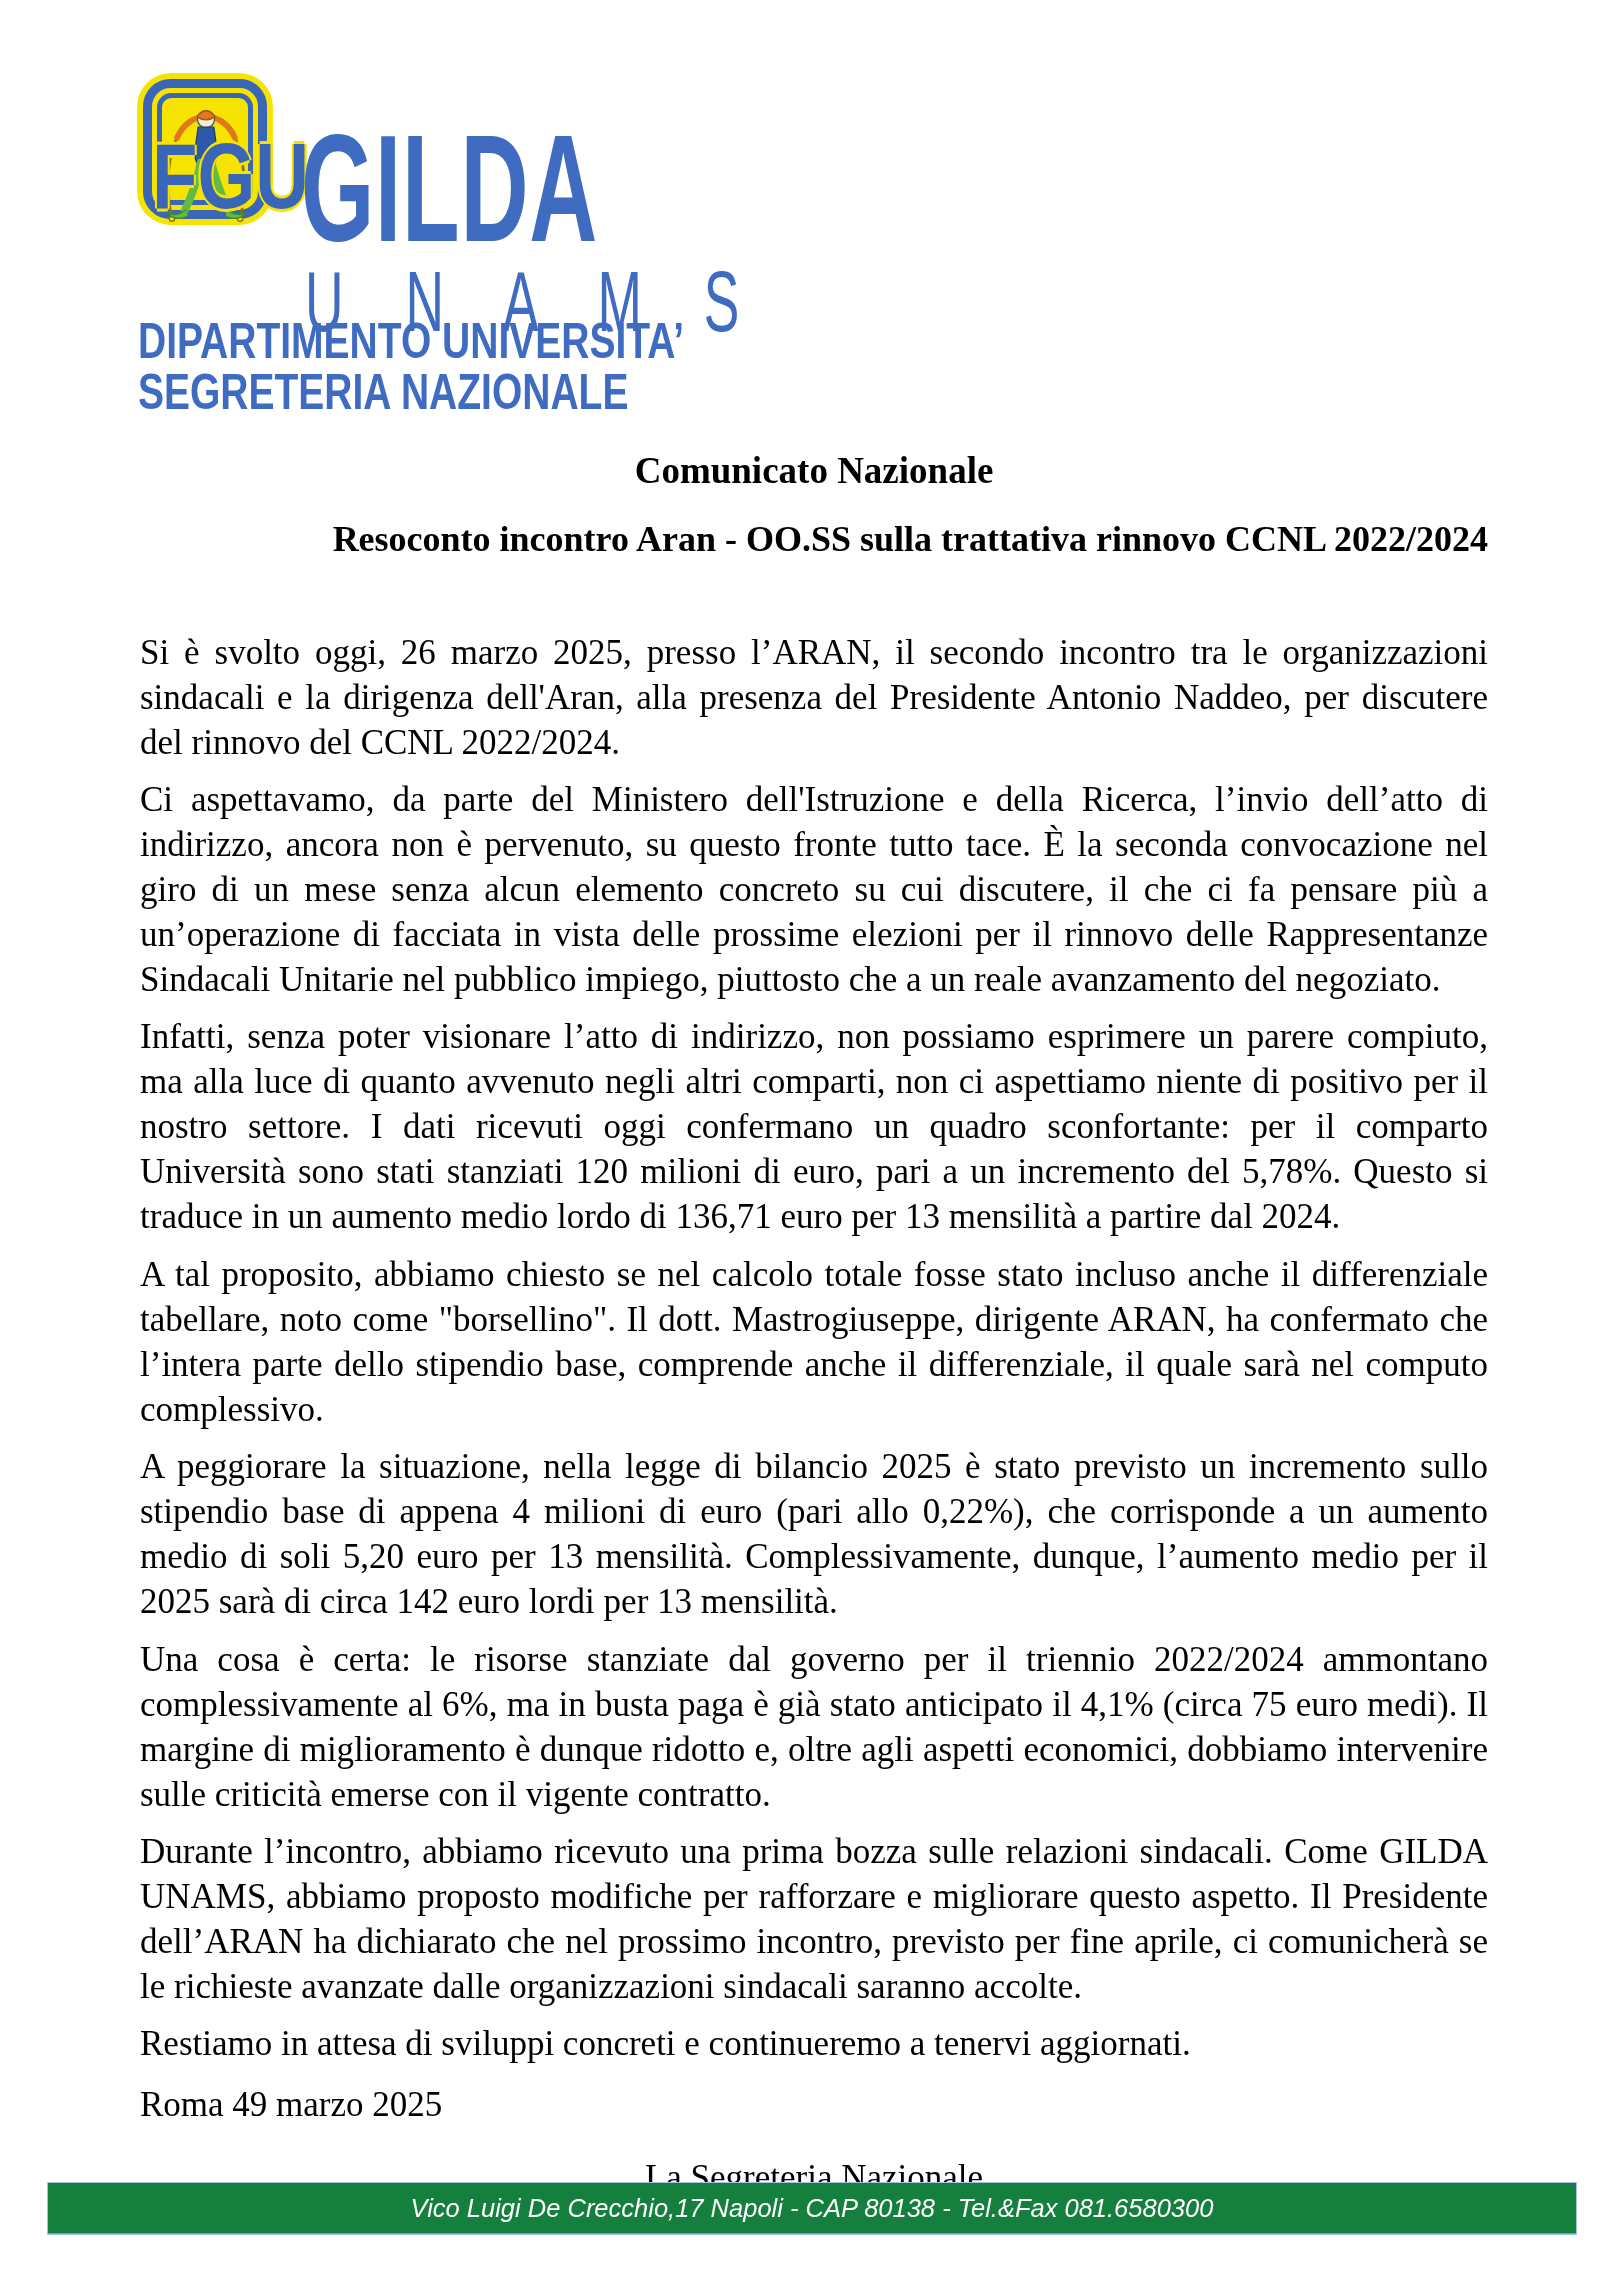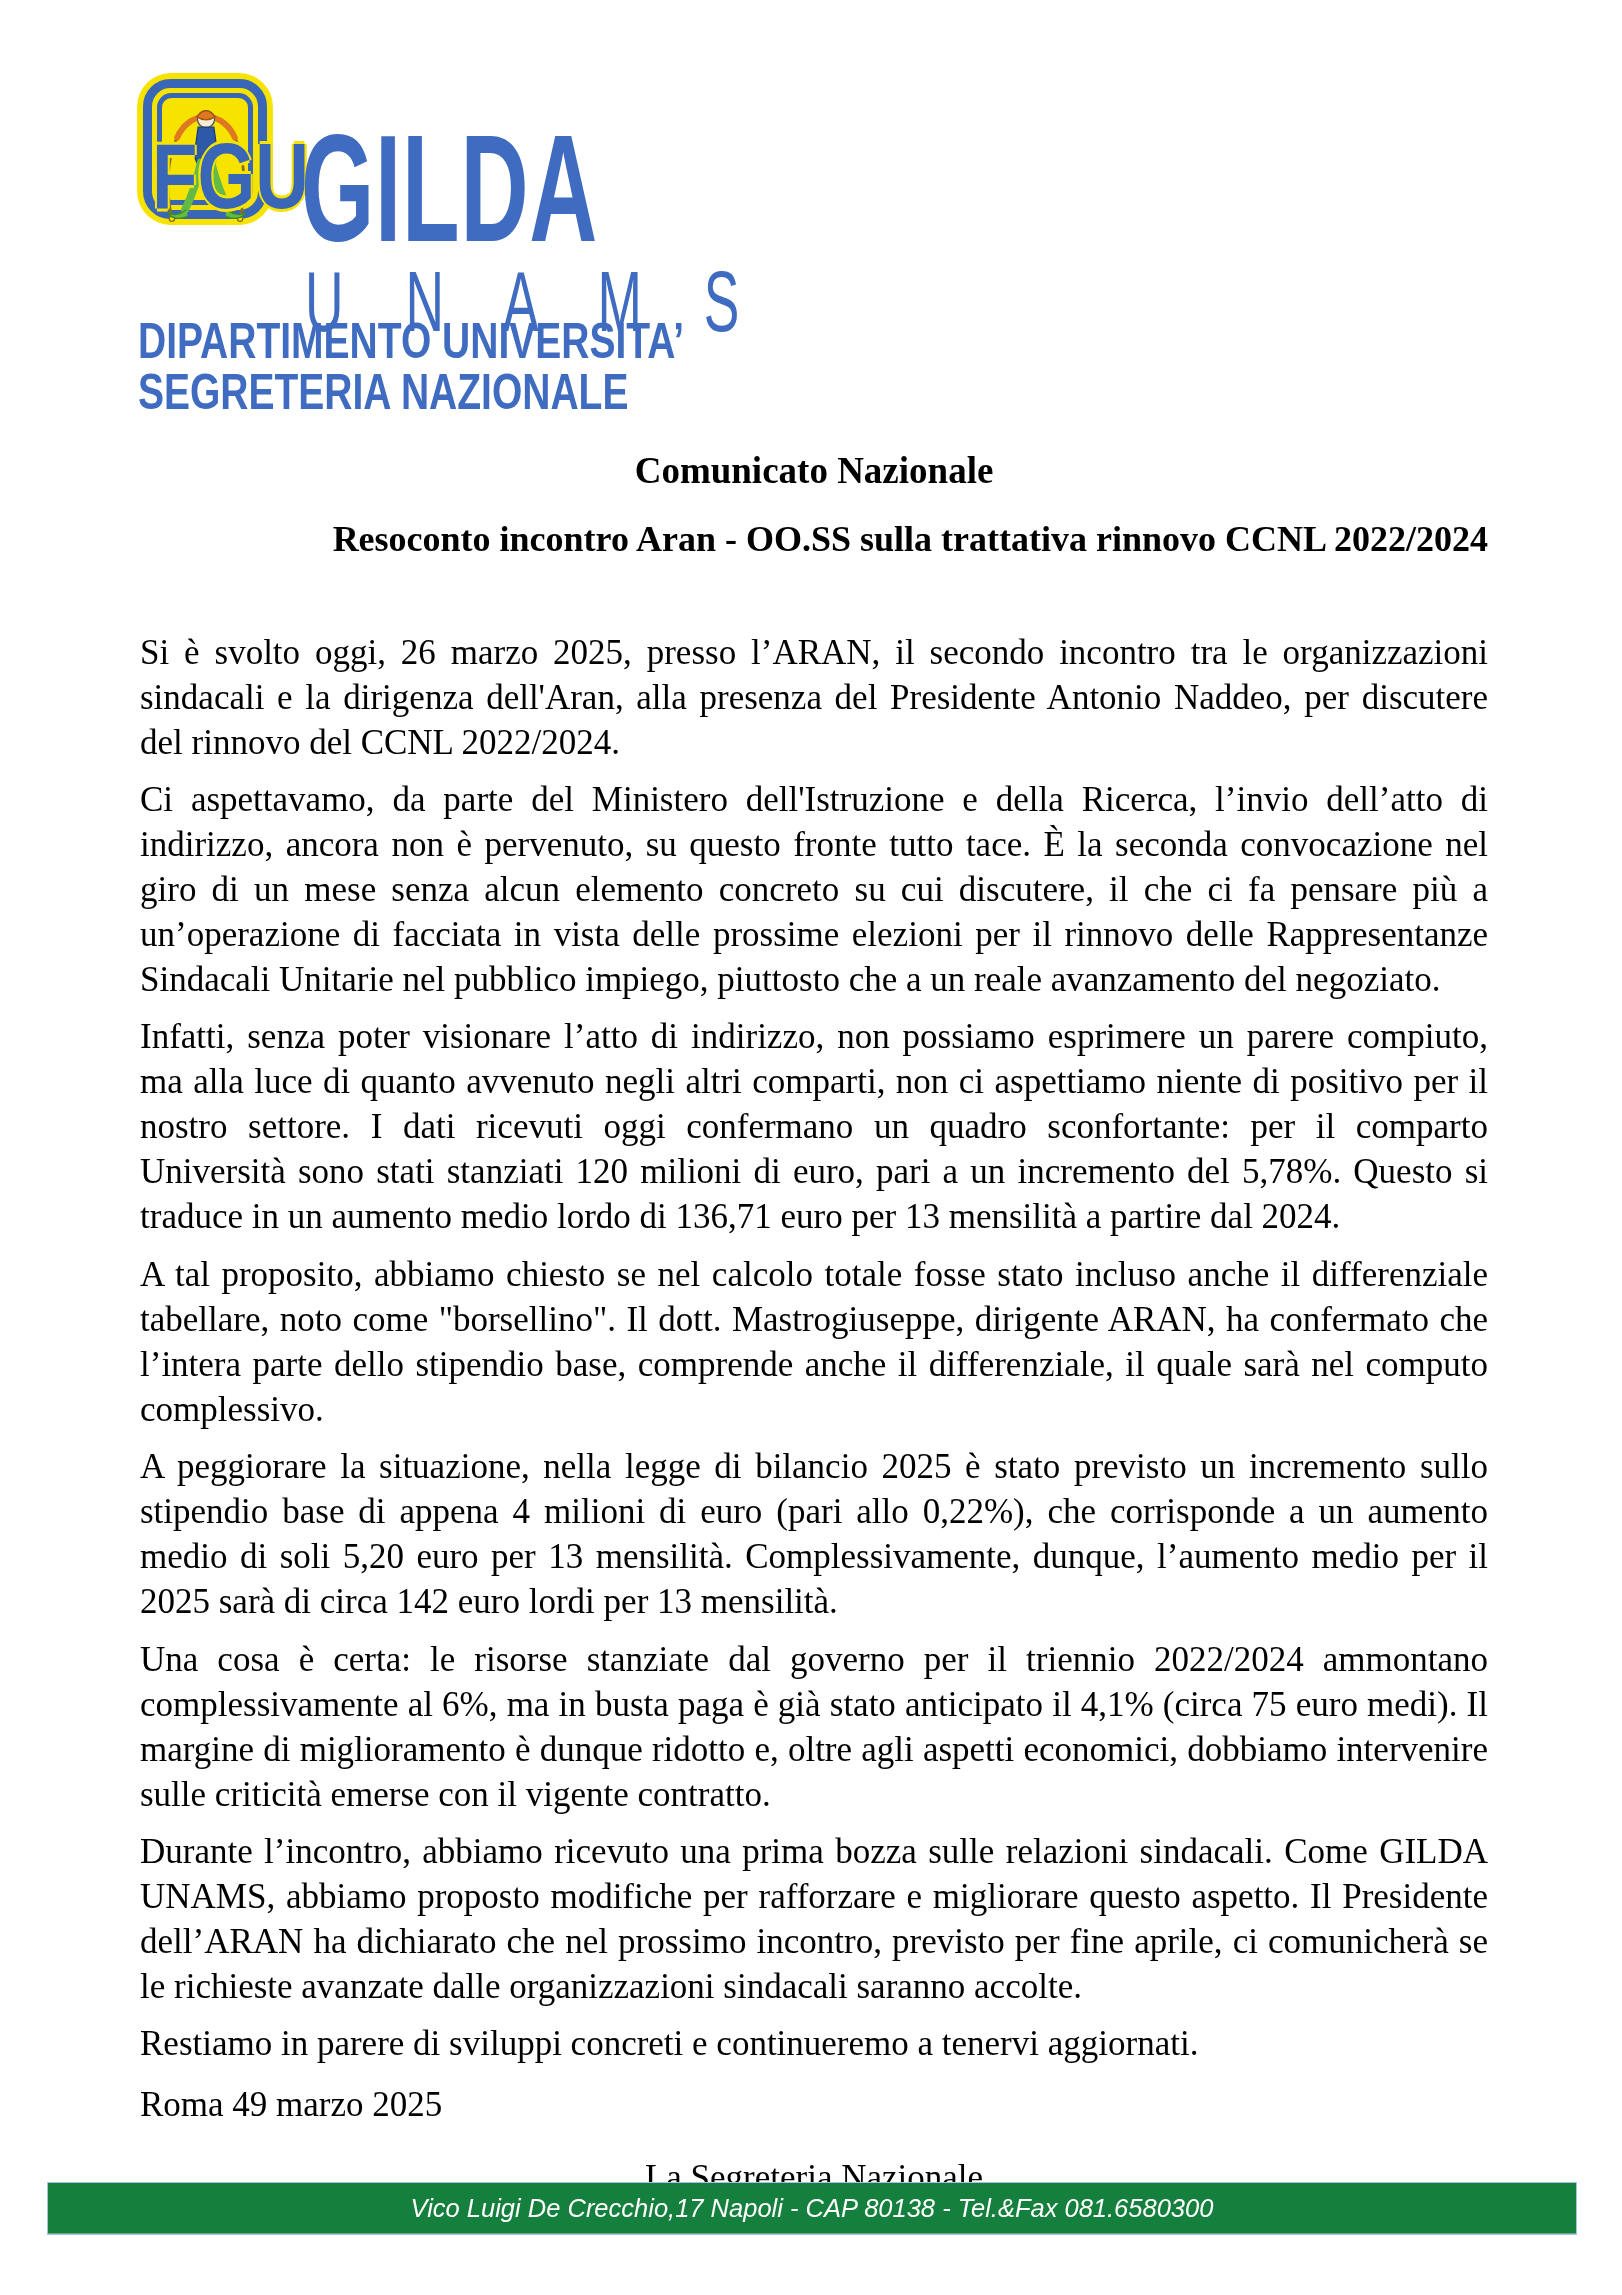--- a/index.html
+++ b/index.html
@@ -137,21 +137,21 @@
     <div class="doc-subtitle">Resoconto incontro Aran - OO.SS sulla trattativa rinnovo CCNL 2022/2024</div>
 
     <div class="body-text">
       <p>Si è svolto oggi, 26 marzo 2025, presso l’ARAN, il secondo incontro tra le organizzazioni sindacali e la dirigenza dell'Aran, alla presenza del Presidente Antonio Naddeo, per discutere del rinnovo del CCNL 2022/2024.</p>
       <p>Ci aspettavamo, da parte del Ministero dell'Istruzione e della Ricerca, l’invio dell’atto di indirizzo,  ancora non è pervenuto, su questo fronte tutto tace. È la seconda convocazione nel giro di un mese senza alcun elemento concreto su cui discutere, il che ci fa pensare più a un’operazione di facciata in vista delle prossime elezioni per il rinnovo delle Rappresentanze Sindacali Unitarie nel pubblico impiego, piuttosto che a un reale avanzamento del negoziato.</p>
       <p>Infatti, senza poter visionare l’atto di indirizzo, non possiamo esprimere un parere compiuto, ma alla luce di quanto avvenuto negli altri comparti, non ci aspettiamo niente di positivo per il nostro settore. I dati ricevuti oggi confermano un quadro sconfortante: per il comparto Università sono stati stanziati 120 milioni di euro, pari a un incremento del 5,78%. Questo si traduce in un aumento medio lordo di 136,71 euro per 13 mensilità a partire dal 2024.</p>
       <p>A tal proposito, abbiamo chiesto se nel calcolo totale fosse stato incluso anche il differenziale tabellare, noto come "borsellino". Il dott. Mastrogiuseppe, dirigente ARAN, ha confermato che l’intera parte dello stipendio base, comprende anche il differenziale, il quale sarà nel computo complessivo.</p>
       <p>A peggiorare la situazione, nella legge di bilancio 2025 è stato previsto un incremento sullo stipendio base di appena 4 milioni di euro (pari allo 0,22%), che corrisponde a un aumento medio di soli 5,20 euro per 13 mensilità. Complessivamente, dunque, l’aumento medio per il 2025 sarà di circa 142 euro lordi per 13 mensilità.</p>
       <p>Una cosa è certa: le risorse stanziate dal governo per il triennio 2022/2024 ammontano complessivamente al 6%, ma in busta paga è già stato anticipato il 4,1% (circa 75 euro medi). Il margine di miglioramento è dunque ridotto e, oltre agli aspetti economici, dobbiamo intervenire sulle criticità emerse con il vigente contratto.</p>
       <p>Durante l’incontro, abbiamo ricevuto una prima bozza sulle relazioni sindacali. Come GILDA UNAMS, abbiamo proposto modifiche per rafforzare e migliorare questo aspetto. Il Presidente dell’ARAN ha dichiarato che nel prossimo incontro, previsto per fine aprile, ci comunicherà se le richieste avanzate dalle organizzazioni sindacali saranno accolte.</p>
-      <p>Restiamo in parere di sviluppi concreti e continueremo a tenervi aggiornati.</p>
+      <p>Restiamo in attesa di sviluppi concreti e continueremo a tenervi aggiornati.</p>
     </div>
 
     <div class="date-line">Roma 49 marzo 2025</div>
     <div class="signature">La Segreteria Nazionale</div>
   </div>
 
   <div class="footer">
     <div class="footer-line1">Vico  Luigi De Crecchio,17  Napoli - CAP 80138 - Tel.&amp;Fax 081.6580300</div>
   </div>
 

